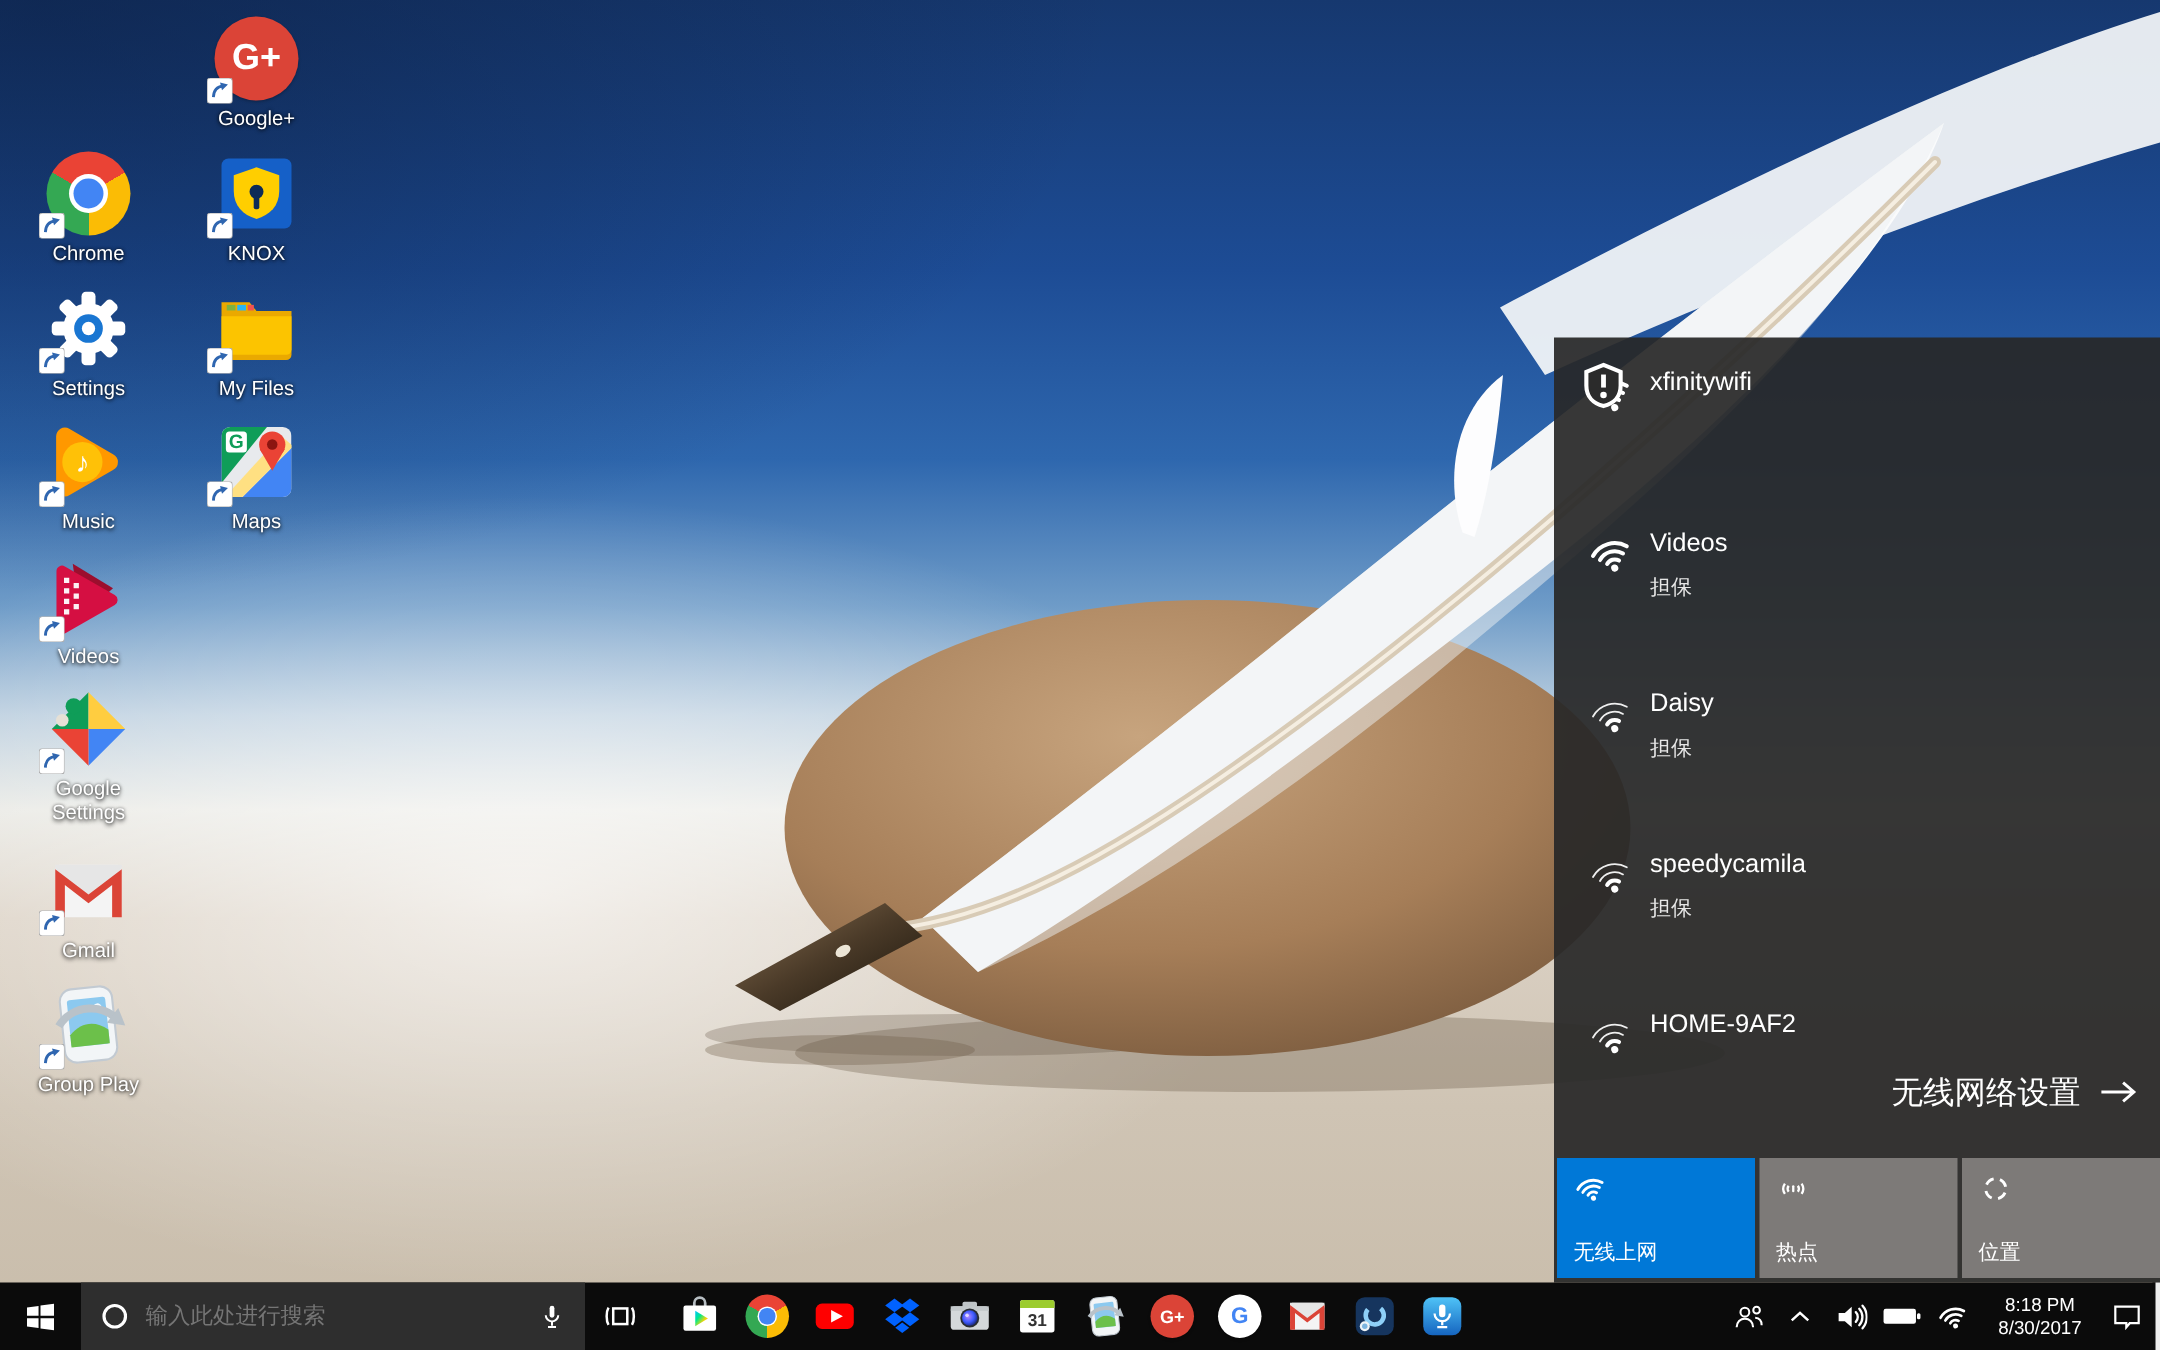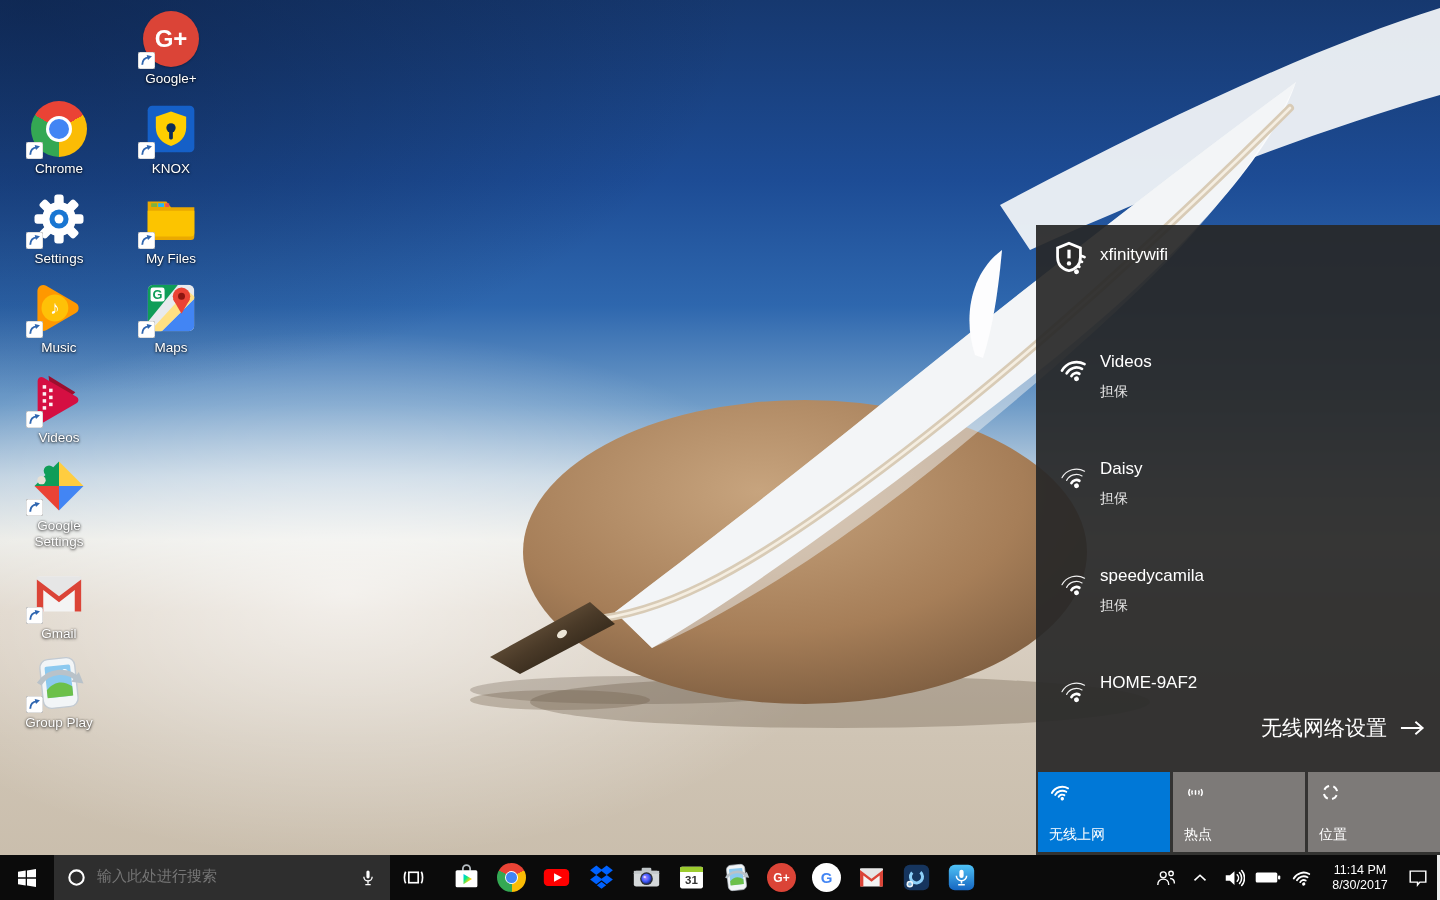--- a/index.html
+++ b/index.html
@@ -50,21 +50,21 @@
   .q-label{position:absolute;left:11px;bottom:8px;font-size:14px}
   
   .taskbar{position:absolute;left:0;right:0;bottom:0;height:45px;background:#0b0b0b;
     display:flex;align-items:center;color:#fff}
   .tbtn{height:45px;display:flex;align-items:center;justify-content:center;cursor:pointer}
   .start{width:54px}
   .start svg{width:24px;height:24px}
   .searchbox{width:336px;height:45px;background:#2e2e2e;display:flex;align-items:center;padding:0 12px;cursor:text}
   .cortana{width:21px;height:21px;flex:none}
   .searchbox input{flex:1;background:transparent;border:none;outline:none;color:#e8e8e8;
-    font-size:15px;margin:0 8px;font-family:Liberation Mono, monospace}
+    font-size:15px;margin:0 8px;font-family:Liberation Sans, sans-serif}
   .s-mic{width:20px;height:20px;flex:none;cursor:pointer}
   .taskview{width:46px}
   .taskview svg{width:25px;height:25px}
   .apps{display:flex;margin-left:8px}
   .tapp{width:45px;height:59px;display:flex;align-items:center;justify-content:center;cursor:pointer}
   .tapp .ta{width:29px;height:29px;position:relative}
   .tapp svg{width:100%;height:100%;display:block}
   .tray{margin-left:auto;display:flex;align-items:center}
   .ticon{width:34px;height:45px;display:flex;align-items:center;justify-content:center;cursor:pointer}
   .ticon svg{width:22px;height:22px}
@@ -642,21 +642,21 @@
       </div>
       <div class="ticon">
         <svg viewBox="0 0 24 24" class="wifi-rot">
             <path d="M3.2 10a12.4 12.4 0 0 1 17.6 0" class="ws"></path>
             <path d="M6 12.9a8.4 8.4 0 0 1 12 0" class="ws"></path>
             <path d="M8.9 15.8a4.3 4.3 0 0 1 6.2 0" class="ws"></path>
             <circle cx="12" cy="18.8" r="1.8" fill="#fff"></circle>
           </svg>
       </div>
       <div class="clock">
-        <div>11:14 PM</div>
+        <div>8:18 PM</div>
         <div>8/30/2017</div>
       </div>
       <div class="ticon">
         <svg viewBox="0 0 24 24" fill="none" stroke="#fff" stroke-width="1.6">
             <path d="M3.5 4.5h17v12h-6.5l-2.5 3v-3H3.5z"></path>
           </svg>
       </div>
       <div class="edge-line"></div>
     </div>
   </div>

